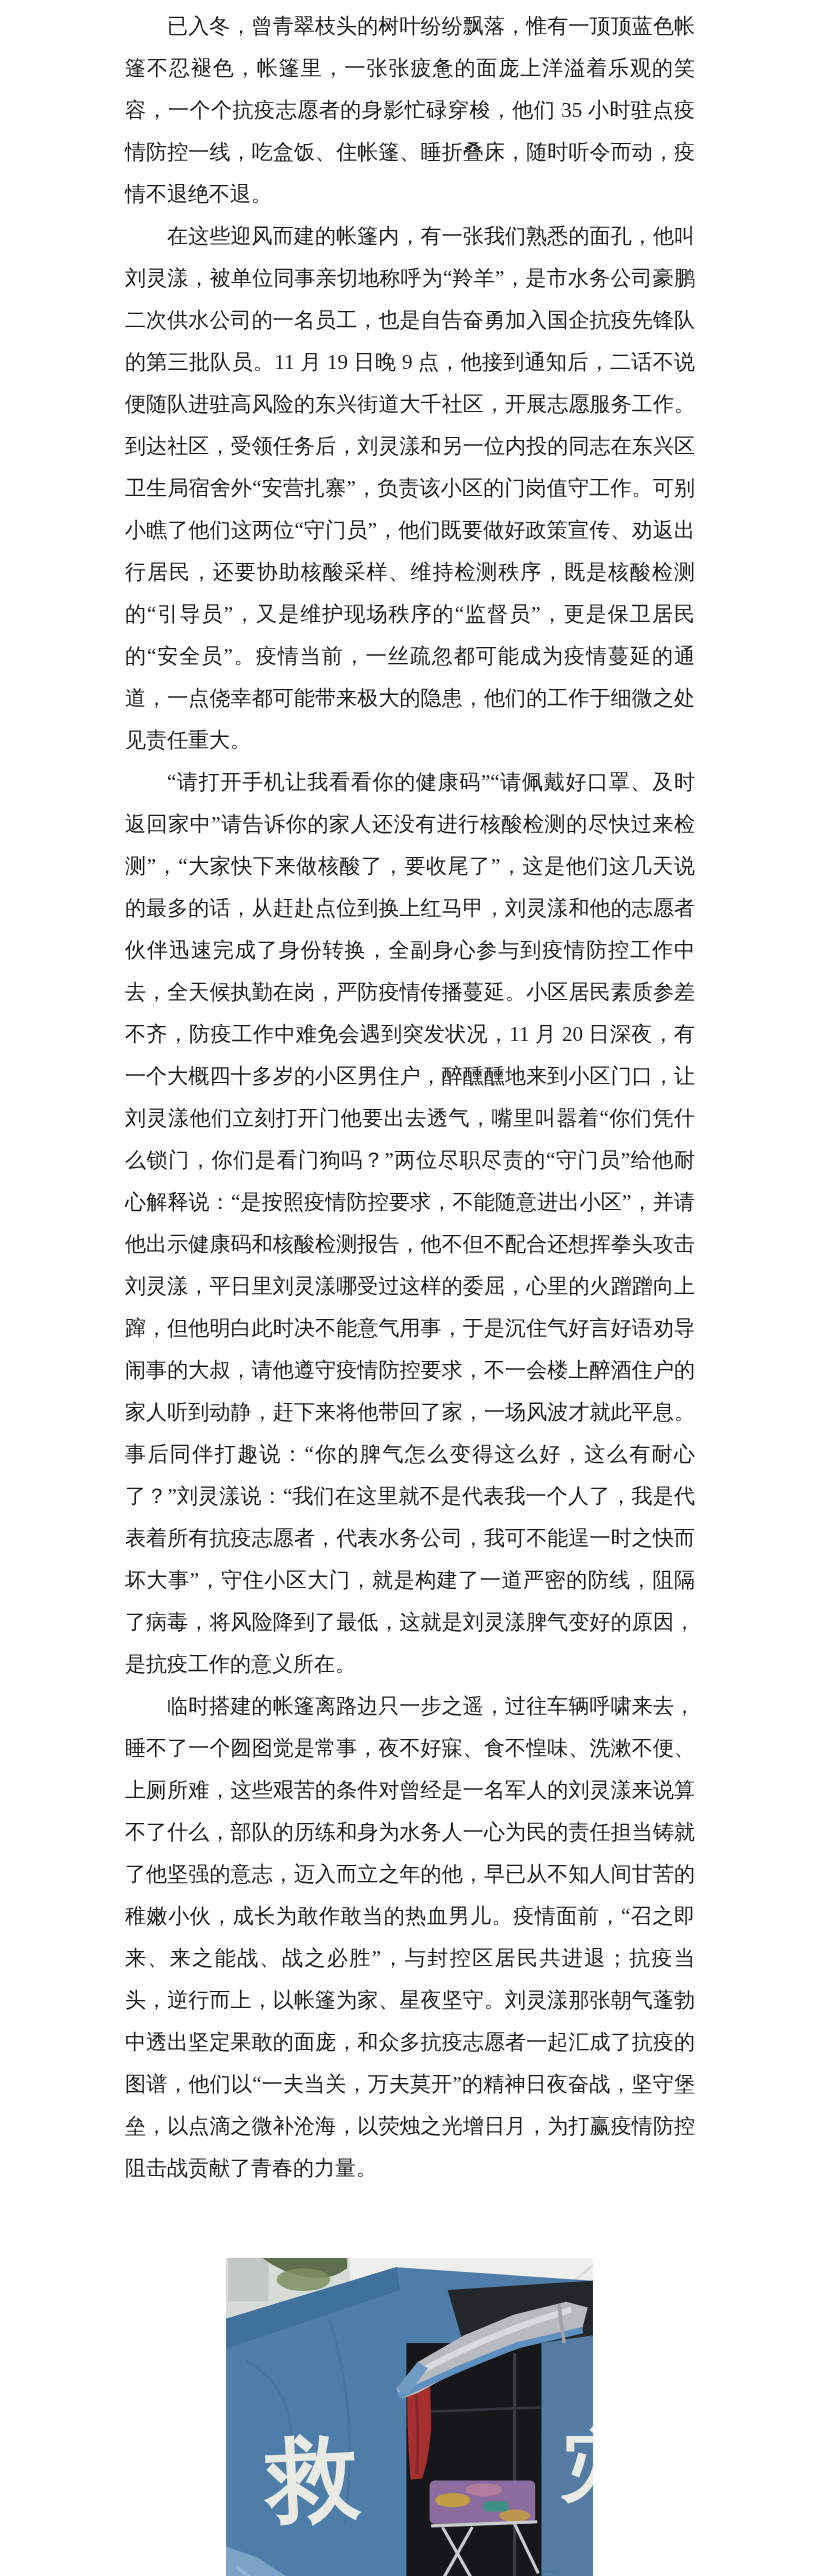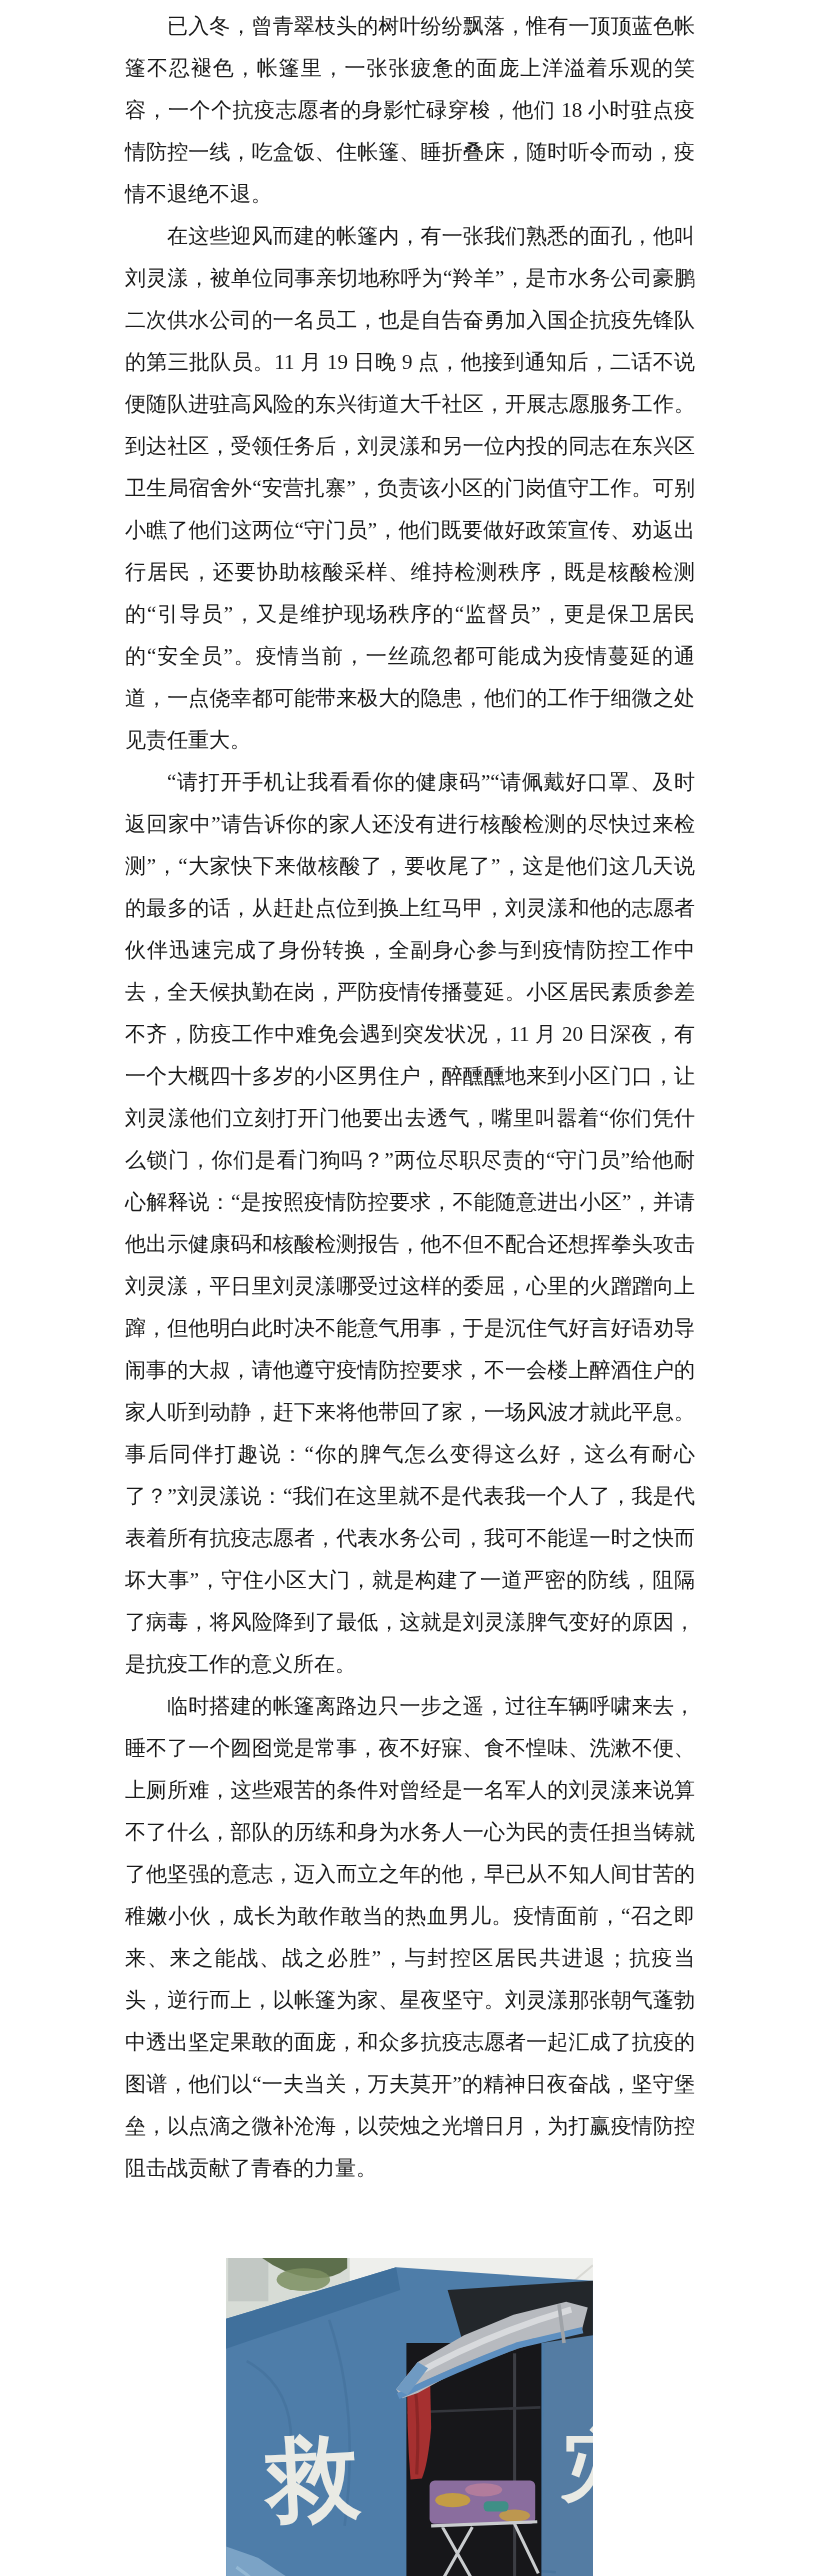--- a/index.html
+++ b/index.html
@@ -41,21 +41,21 @@
     font-family: "Liberation Sans", "DejaVu Sans", sans-serif;
     font-weight: bold;
   }
 </style>
 </head>
 <body>
 
 <div class="page">
 
   <div class="article">
-    <p>已入冬，曾青翠枝头的树叶纷纷飘落，惟有一顶顶蓝色帐篷不忍褪色，帐篷里，一张张疲惫的面庞上洋溢着乐观的笑容，一个个抗疫志愿者的身影忙碌穿梭，他们 18 小时驻点疫情防控一线，吃盒饭、住帐篷、睡折叠床，随时听令而动，疫情不退绝不退。</p>
+    <p>已入冬，曾青翠枝头的树叶纷纷飘落，惟有一顶顶蓝色帐篷不忍褪色，帐篷里，一张张疲惫的面庞上洋溢着乐观的笑容，一个个抗疫志愿者的身影忙碌穿梭，他们 35 小时驻点疫情防控一线，吃盒饭、住帐篷、睡折叠床，随时听令而动，疫情不退绝不退。</p>
     <p>在这些迎风而建的帐篷内，有一张我们熟悉的面孔，他叫刘灵漾，被单位同事亲切地称呼为“羚羊”，是市水务公司豪鹏二次供水公司的一名员工，也是自告奋勇加入国企抗疫先锋队的第三批队员。11 月 19 日晚 9 点，他接到通知后，二话不说便随队进驻高风险的东兴街道大千社区，开展志愿服务工作。到达社区，受领任务后，刘灵漾和另一位内投的同志在东兴区卫生局宿舍外“安营扎寨”，负责该小区的门岗值守工作。可别小瞧了他们这两位“守门员”，他们既要做好政策宣传、劝返出行居民，还要协助核酸采样、维持检测秩序，既是核酸检测的“引导员”，又是维护现场秩序的“监督员”，更是保卫居民的“安全员”。疫情当前，一丝疏忽都可能成为疫情蔓延的通道，一点侥幸都可能带来极大的隐患，他们的工作于细微之处见责任重大。</p>
     <p>“请打开手机让我看看你的健康码”“请佩戴好口罩、及时返回家中”请告诉你的家人还没有进行核酸检测的尽快过来检测”，“大家快下来做核酸了，要收尾了”，这是他们这几天说的最多的话，从赶赴点位到换上红马甲，刘灵漾和他的志愿者伙伴迅速完成了身份转换，全副身心参与到疫情防控工作中去，全天候执勤在岗，严防疫情传播蔓延。小区居民素质参差不齐，防疫工作中难免会遇到突发状况，11 月 20 日深夜，有一个大概四十多岁的小区男住户，醉醺醺地来到小区门口，让刘灵漾他们立刻打开门他要出去透气，嘴里叫嚣着“你们凭什么锁门，你们是看门狗吗？”两位尽职尽责的“守门员”给他耐心解释说：“是按照疫情防控要求，不能随意进出小区”，并请他出示健康码和核酸检测报告，他不但不配合还想挥拳头攻击刘灵漾，平日里刘灵漾哪受过这样的委屈，心里的火蹭蹭向上蹿，但他明白此时决不能意气用事，于是沉住气好言好语劝导闹事的大叔，请他遵守疫情防控要求，不一会楼上醉酒住户的家人听到动静，赶下来将他带回了家，一场风波才就此平息。事后同伴打趣说：“你的脾气怎么变得这么好，这么有耐心了？”刘灵漾说：“我们在这里就不是代表我一个人了，我是代表着所有抗疫志愿者，代表水务公司，我可不能逞一时之快而坏大事”，守住小区大门，就是构建了一道严密的防线，阻隔了病毒，将风险降到了最低，这就是刘灵漾脾气变好的原因，是抗疫工作的意义所在。</p>
     <p>临时搭建的帐篷离路边只一步之遥，过往车辆呼啸来去，睡不了一个囫囵觉是常事，夜不好寐、食不惶味、洗漱不便、上厕所难，这些艰苦的条件对曾经是一名军人的刘灵漾来说算不了什么，部队的历练和身为水务人一心为民的责任担当铸就了他坚强的意志，迈入而立之年的他，早已从不知人间甘苦的稚嫩小伙，成长为敢作敢当的热血男儿。疫情面前，“召之即来、来之能战、战之必胜”，与封控区居民共进退；抗疫当头，逆行而上，以帐篷为家、星夜坚守。刘灵漾那张朝气蓬勃中透出坚定果敢的面庞，和众多抗疫志愿者一起汇成了抗疫的图谱，他们以“一夫当关，万夫莫开”的精神日夜奋战，坚守堡垒，以点滴之微补沧海，以荧烛之光增日月，为打赢疫情防控阻击战贡献了青春的力量。</p>
   </div>
 
   <figure class="photo">
     <svg width="367" height="407" viewBox="0 0 712 790" xmlns="http://www.w3.org/2000/svg">
 
       <rect x="0" y="0" width="712" height="790" fill="#eeefec"></rect>
 

